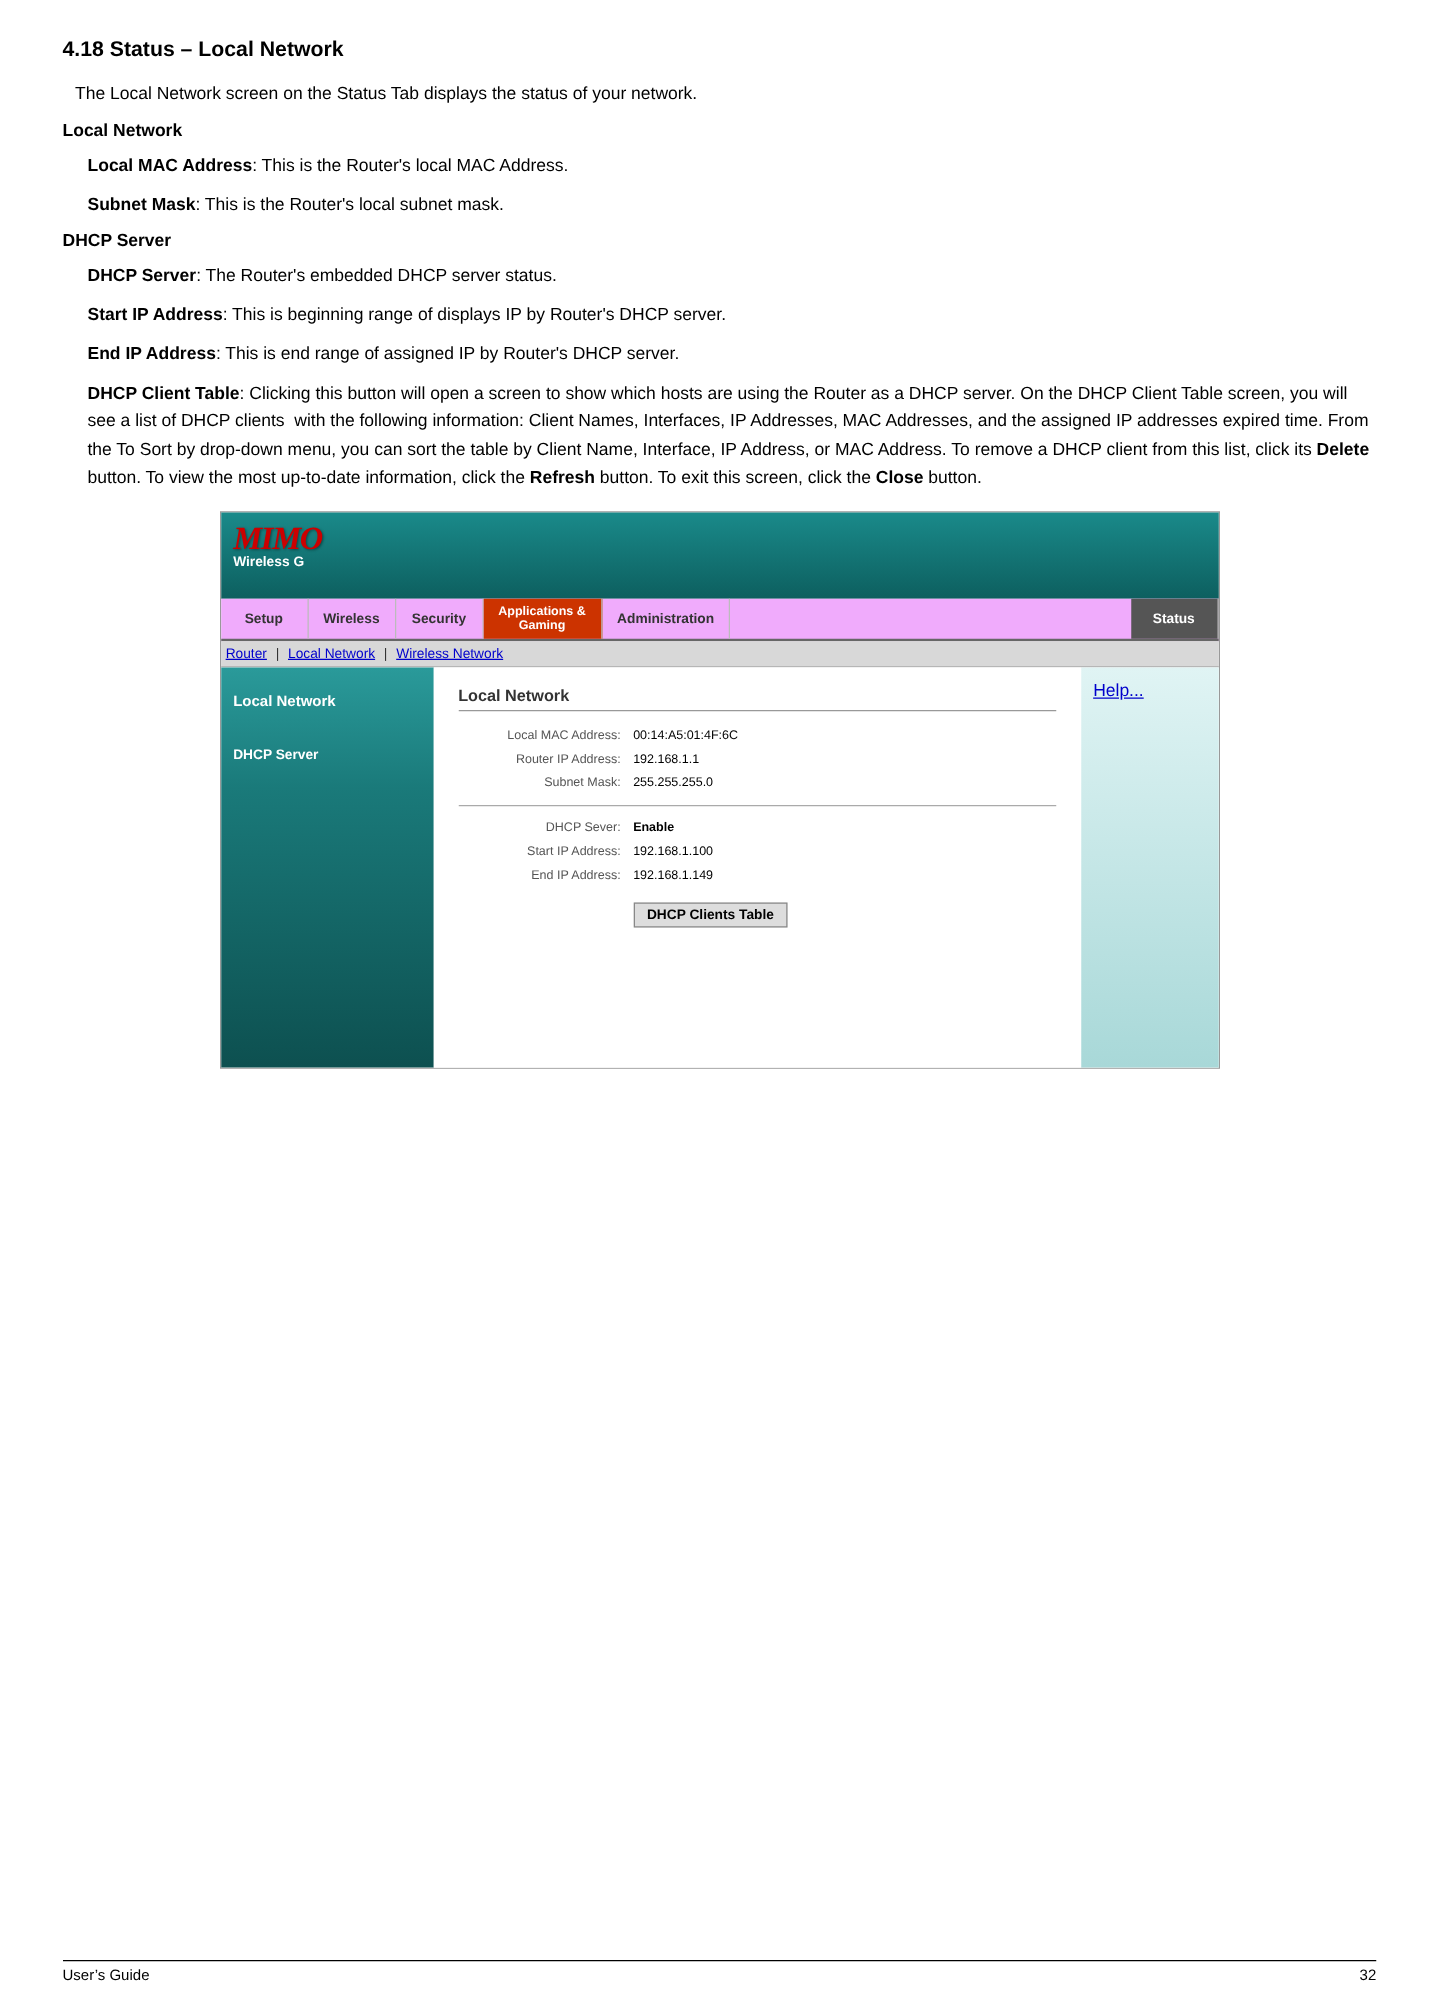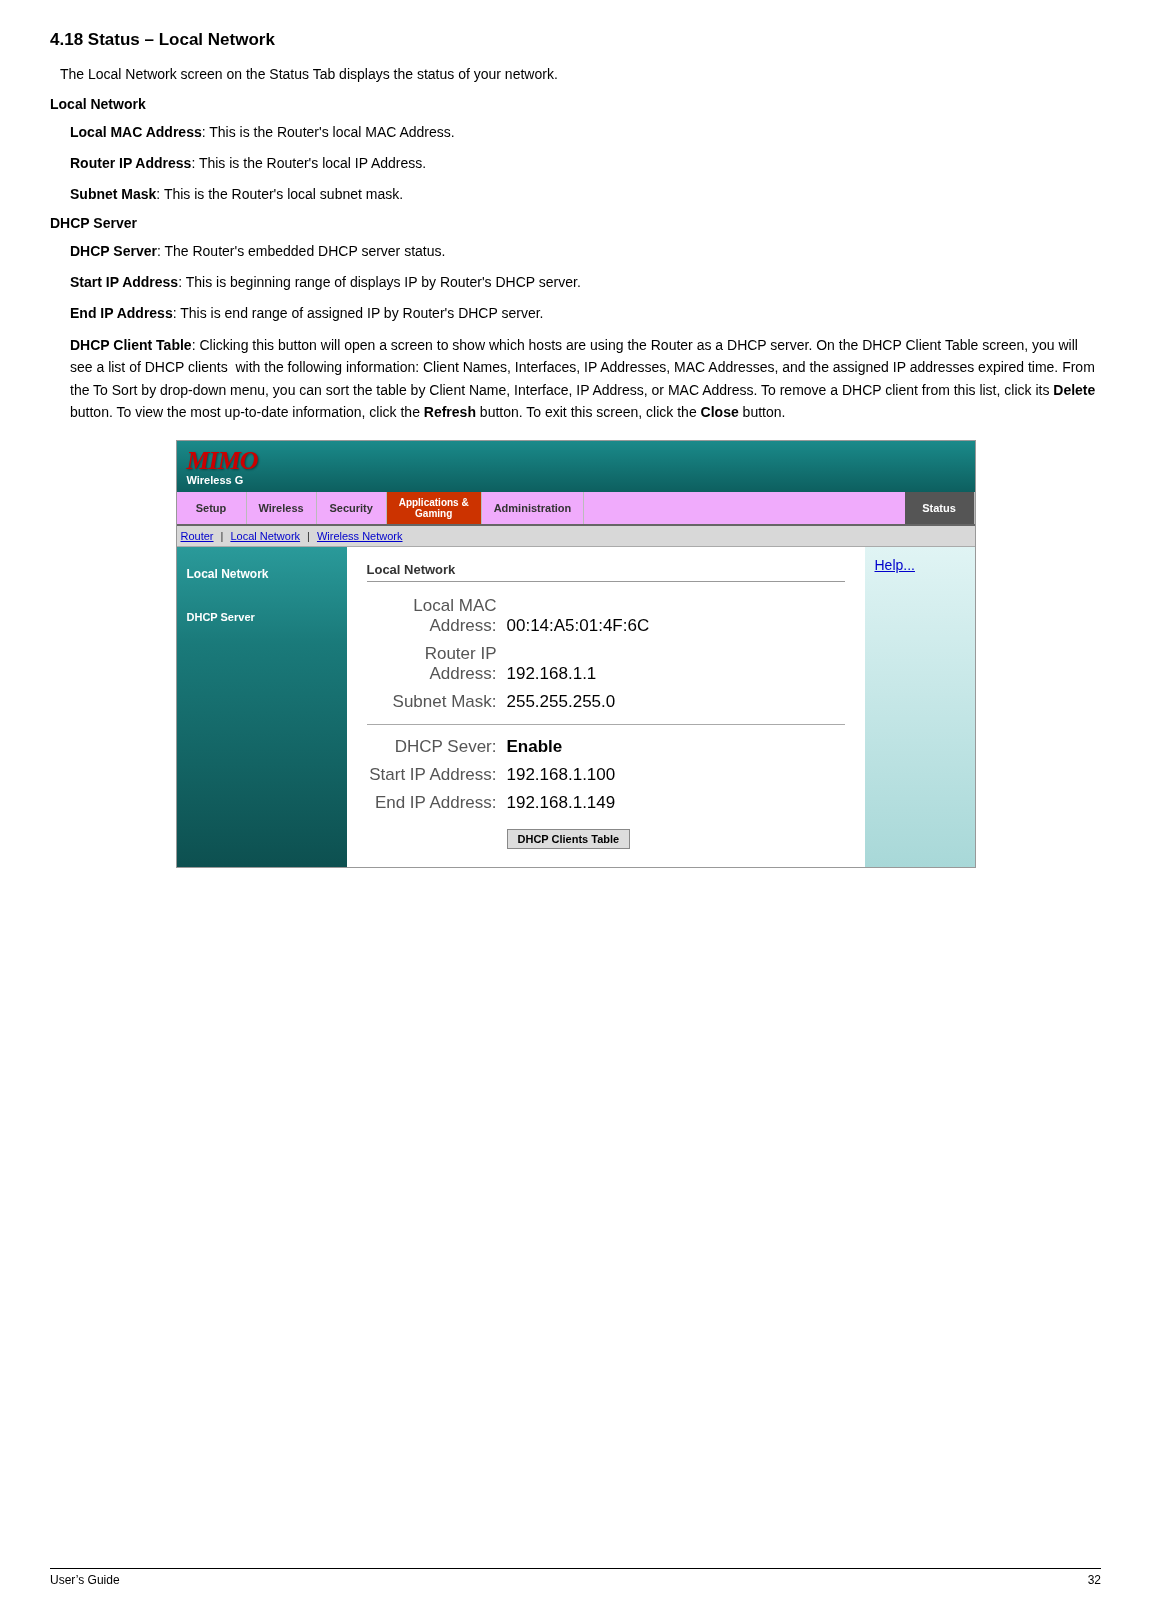--- a/index.html
+++ b/index.html
@@ -61,23 +61,23 @@
       margin: 16px auto 30px auto;
       width: 800px;
       border: 1px solid #999;
       font-size: 11px;
     }
 
     
     .router-header {
       background: linear-gradient(to bottom, #1a8a8a, #0d5f5f);
       display: flex;
-      align-items: flex-end;
+      align-items: flex-start;
       padding: 6px 10px;
-      height: 51px;
+      height: 69px;
     }
 
     .mimo-logo {
       display: flex;
       flex-direction: column;
       align-items: flex-start;
       margin-right: 20px;
     }
 
     .mimo-text {
@@ -191,23 +191,23 @@
       font-size: 13px;
       font-weight: bold;
       color: #333;
       margin-bottom: 14px;
       border-bottom: 1px solid #999;
       padding-bottom: 4px;
     }
 
     .info-row {
       display: flex;
-      align-items: flex-end;
+      align-items: flex-start;
       margin-bottom: 8px;
-      font-size: 17px;
+      font-size: 10px;
     }
 
     .info-label {
       width: 140px;
       color: #555;
       text-align: right;
       padding-right: 10px;
       flex-shrink: 0;
     }
 
@@ -265,23 +265,20 @@
 
 <h1 class="page-title">4.18 Status – Local Network</h1>
 
 <p class="section-intro">The Local Network screen on the Status Tab displays the status of your network.</p>
 
 <div>
   <p class="section-heading">Local Network</p>
   <div class="sub-section">
     <p>
       <span class="term">Local MAC Address</span><span>: This is the Router's local MAC Address.</span>
-    </p>
-    <p>
-      <span class="term">Router IP Address</span><span>: This is the Router's local IP Address.</span>
     </p>
     <p>
       <span class="term">Subnet Mask</span><span>: This is the Router's local subnet mask.</span>
     </p>
   </div>
 </div>
 
 <div>
   <p class="section-heading">DHCP Server</p>
   <div class="sub-section">

